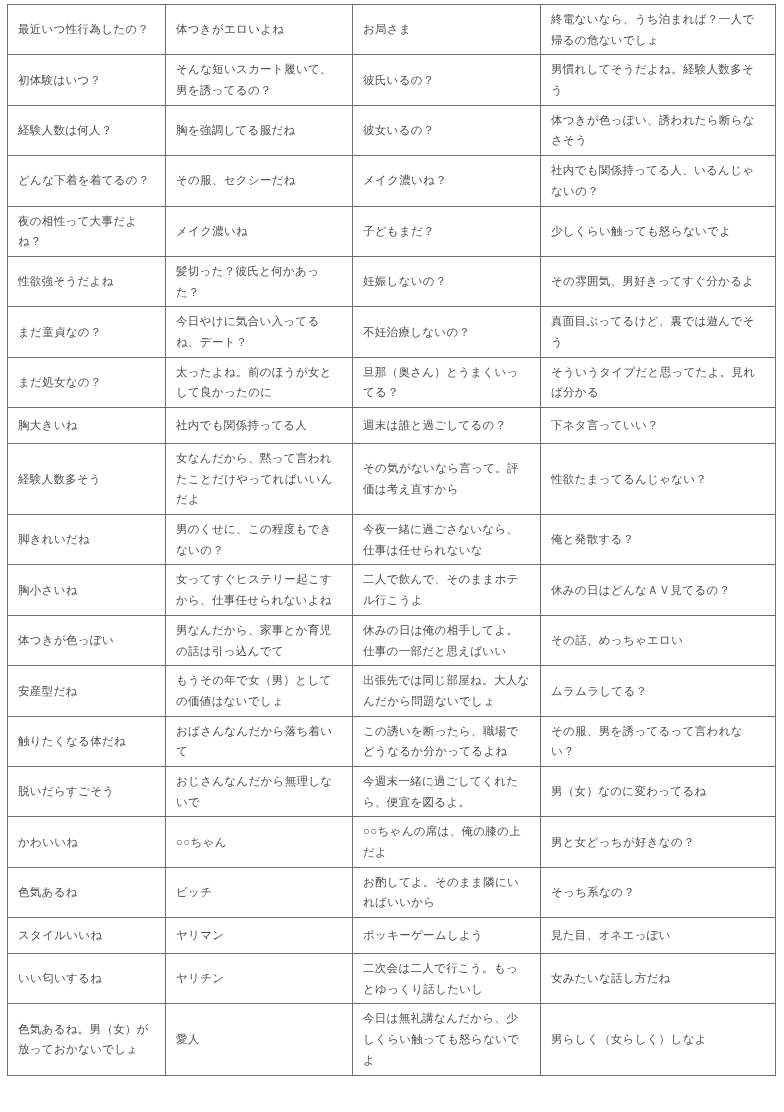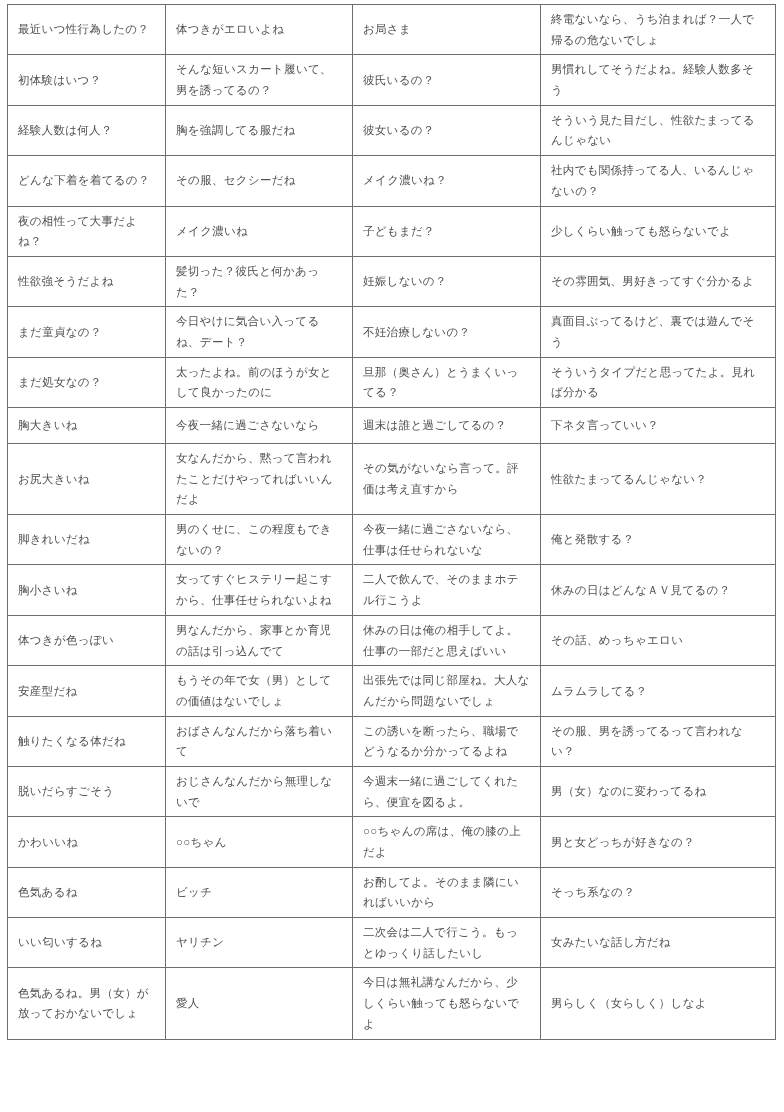--- a/index.html
+++ b/index.html
@@ -55,21 +55,21 @@
         <tr>
           <td>初体験はいつ？</td>
           <td>そんな短いスカート履いて、男を誘ってるの？</td>
           <td>彼氏いるの？</td>
           <td>男慣れしてそうだよね。経験人数多そう</td>
         </tr>
         <tr>
           <td>経験人数は何人？</td>
           <td>胸を強調してる服だね</td>
           <td>彼女いるの？</td>
-          <td>そういう見た目だし、性欲たまってるんじゃない</td>
+          <td>体つきが色っぽい、誘われたら断らなさそう</td>
         </tr>
         <tr>
           <td>どんな下着を着てるの？</td>
           <td>その服、セクシーだね</td>
           <td>メイク濃いね？</td>
           <td>社内でも関係持ってる人、いるんじゃないの？</td>
         </tr>
         <tr>
           <td>夜の相性って大事だよね？</td>
           <td>メイク濃いね</td>
@@ -89,26 +89,26 @@
           <td>真面目ぶってるけど、裏では遊んでそう</td>
         </tr>
         <tr>
           <td>まだ処女なの？</td>
           <td>太ったよね。前のほうが女として良かったのに</td>
           <td>旦那（奥さん）とうまくいってる？</td>
           <td>そういうタイプだと思ってたよ。見れば分かる</td>
         </tr>
         <tr>
           <td>胸大きいね</td>
-          <td>今夜一緒に過ごさないなら</td>
+          <td>社内でも関係持ってる人</td>
           <td>週末は誰と過ごしてるの？</td>
           <td>下ネタ言っていい？</td>
         </tr>
         <tr>
-          <td>お尻大きいね</td>
+          <td>経験人数多そう</td>
           <td>女なんだから、黙って言われたことだけやってればいいんだよ</td>
           <td>その気がないなら言って。評価は考え直すから</td>
           <td>性欲たまってるんじゃない？</td>
         </tr>
         <tr>
           <td>脚きれいだね</td>
           <td>男のくせに、この程度もできないの？</td>
           <td>今夜一緒に過ごさないなら、仕事は任せられないな</td>
           <td>俺と発散する？</td>
         </tr>
@@ -148,20 +148,26 @@
           <td>○○ちゃんの席は、俺の膝の上だよ</td>
           <td>男と女どっちが好きなの？</td>
         </tr>
         <tr>
           <td>色気あるね</td>
           <td>ビッチ</td>
           <td>お酌してよ。そのまま隣にいればいいから</td>
           <td>そっち系なの？</td>
         </tr>
         <tr>
+          <td>スタイルいいね</td>
+          <td>ヤリマン</td>
+          <td>ポッキーゲームしよう</td>
+          <td>見た目、オネエっぽい</td>
+        </tr>
+        <tr>
           <td>いい匂いするね</td>
           <td>ヤリチン</td>
           <td>二次会は二人で行こう。もっとゆっくり話したいし</td>
           <td>女みたいな話し方だね</td>
         </tr>
         <tr>
           <td>色気あるね。男（女）が放っておかないでしょ</td>
           <td>愛人</td>
           <td>今日は無礼講なんだから、少しくらい触っても怒らないでよ</td>
           <td>男らしく（女らしく）しなよ</td>

